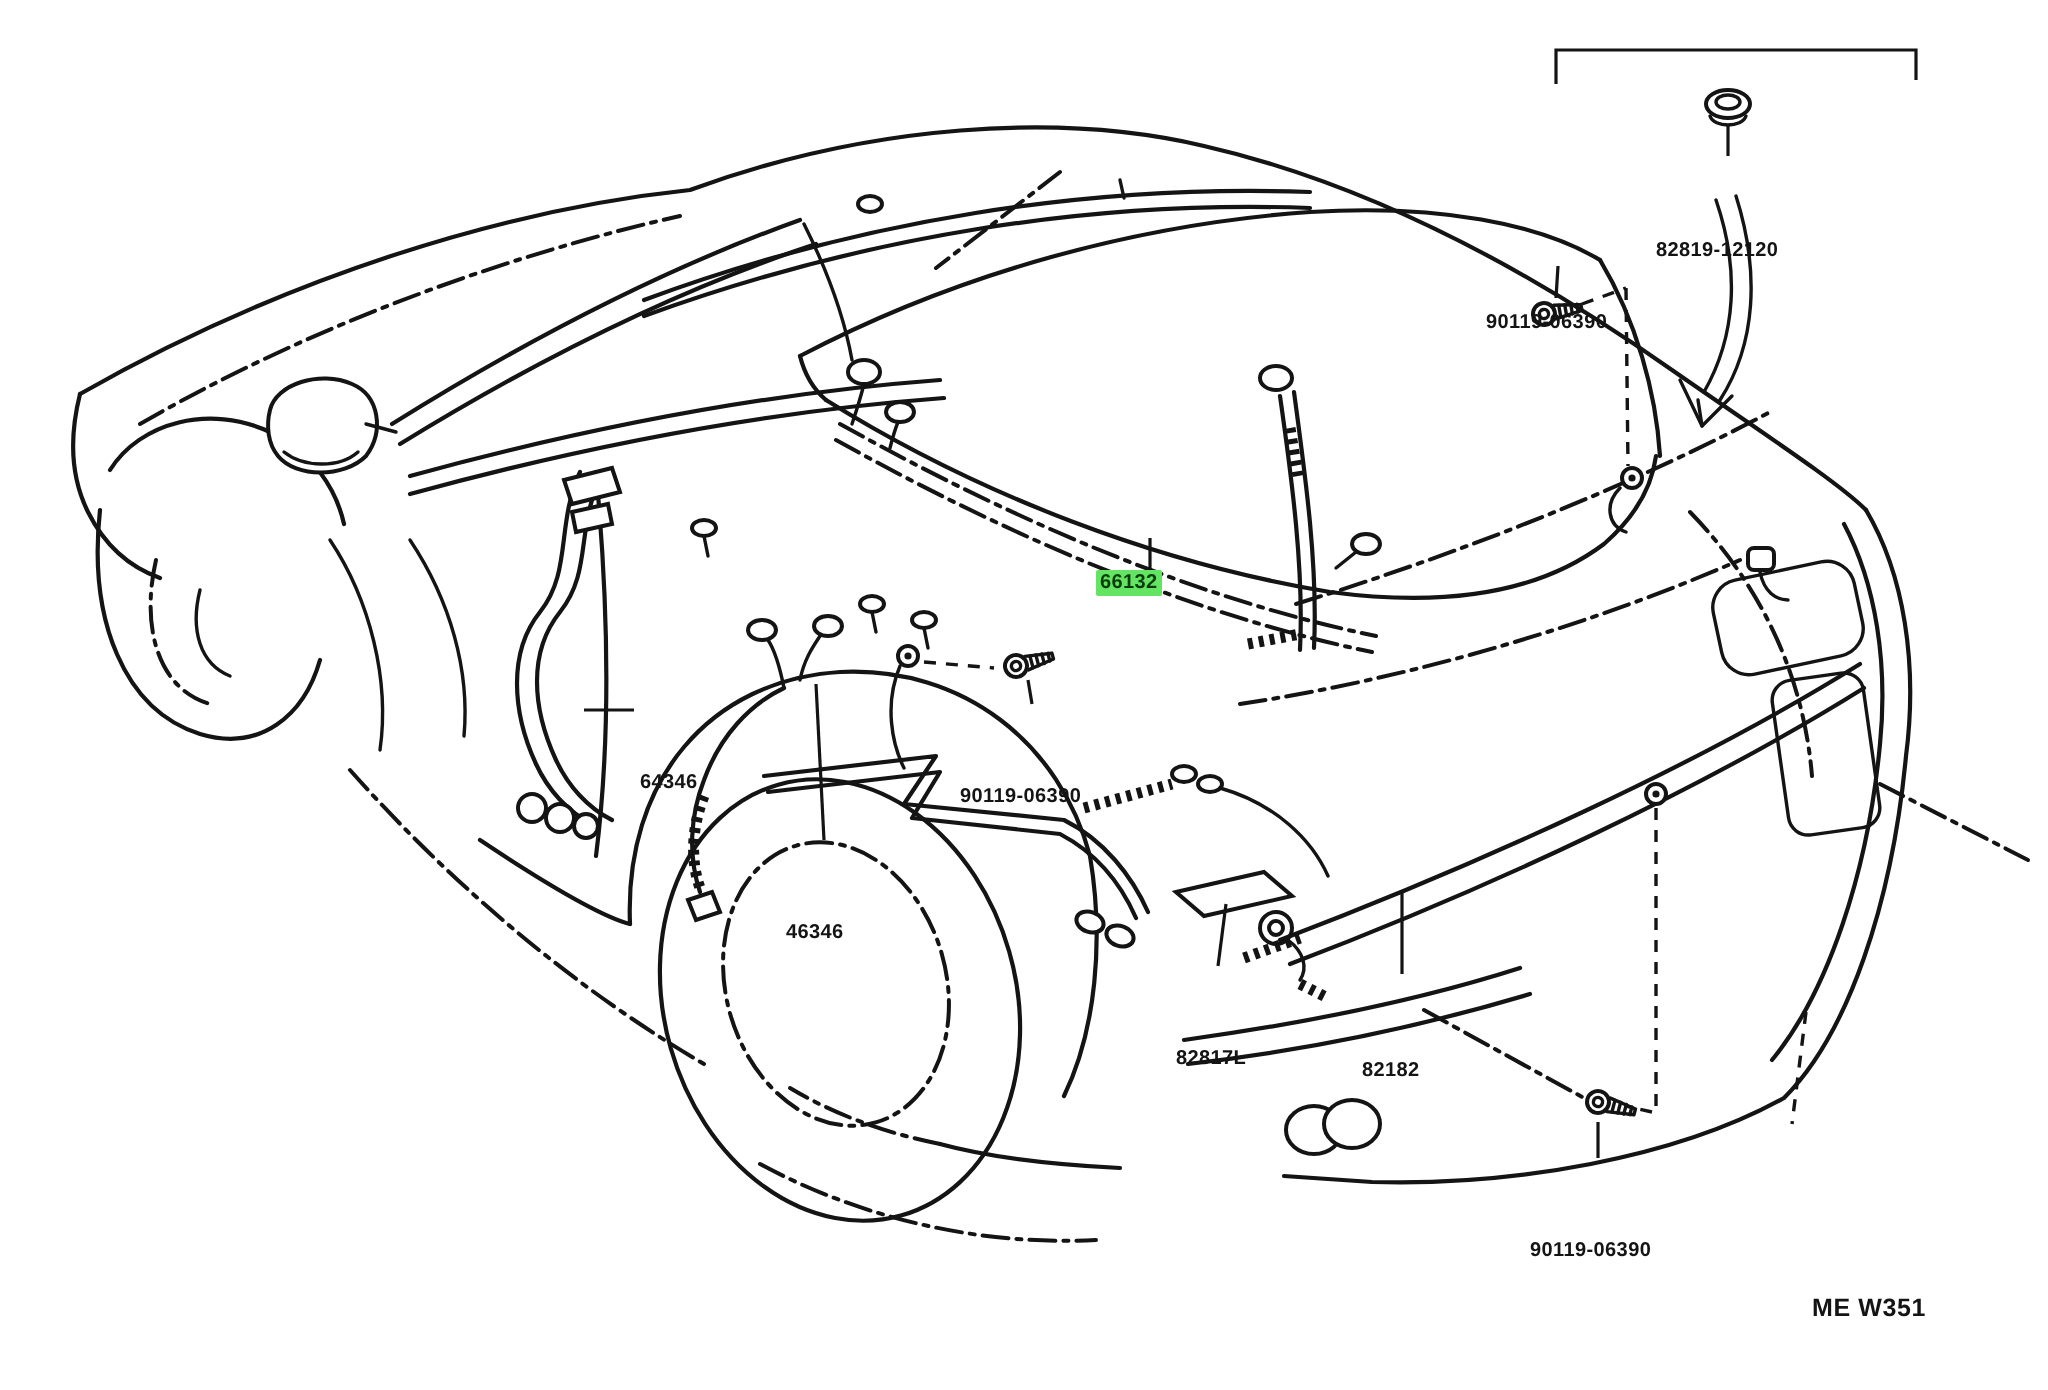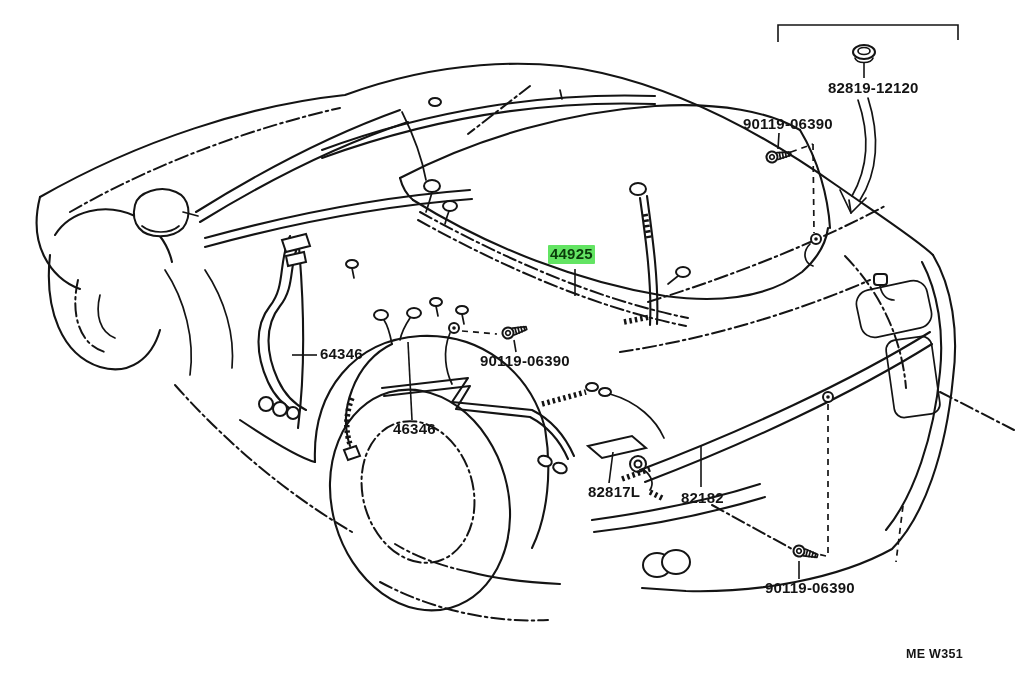--- a/index.html
+++ b/index.html
@@ -2,23 +2,23 @@
 <html><head>
 <meta charset="utf-8">
 <style>
   html,body{margin:0;padding:0;background:#fff;}
   .stage{
     position:relative;width:1024px;height:695px;background:#ffffff;
     font-family:"Liberation Sans", sans-serif;overflow:hidden;
   }
   .stage svg{position:absolute;left:0;top:0;}
   .part-label{
-    position:absolute;font-size:15px;font-weight:bold;color:#141414;
+    position:absolute;font-size:10px;font-weight:bold;color:#141414;
     letter-spacing:.2px;white-space:nowrap;line-height:1.1;cursor:pointer;
-    background:transparent;padding:1px 2px;
+    background:transparent;padding:1px 2px;margin-top:40px;
   }
   .part-label.hl{border-radius:1px;}
   .code-label{
     position:absolute;font-size:12.5px;font-weight:bold;color:#141414;
     letter-spacing:.3px;white-space:nowrap;
   }
   
   .ln  {fill:none;stroke:#141414;stroke-width:2.1;stroke-linecap:round;stroke-linejoin:round;}
   .lnthin{fill:none;stroke:#141414;stroke-width:1.7;stroke-linecap:round;stroke-linejoin:round;}
   .chain{fill:none;stroke:#141414;stroke-width:2;stroke-linecap:round;stroke-dasharray:13 4 2.5 4;}
@@ -246,21 +246,21 @@
     <path class="dash" d="M 791,152 L 813,144"></path>
     <path class="dash" d="M 813,144 L 814,233"></path>
     <path class="dash" d="M 462,331 L 497,334"></path>
     <path class="dash" d="M 828,404 L 828,556"></path>
     <path class="dash" d="M 826,556 L 813,553"></path>
   </g>
 </svg>
 
 <div class="part-label" style="left:826px;top:79px;">82819-12120</div>
 <div class="part-label" style="left:741px;top:115px;">90119-06390</div>
-<div class="part-label hl" style="left: 548px; top: 245px; background: rgb(99, 228, 99); color: rgb(10, 60, 10);">44925</div>
+<div class="part-label hl" style="left: 548px; top: 245px; background: rgb(99, 228, 99); color: rgb(10, 60, 10);">66132</div>
 <div class="part-label" style="left:318px;top:345px;">64346</div>
 <div class="part-label" style="left:478px;top:352px;">90119-06390</div>
 <div class="part-label" style="left:391px;top:420px;">46346</div>
 <div class="part-label" style="left:586px;top:483px;">82817L</div>
 <div class="part-label" style="left:679px;top:489px;">82182</div>
 <div class="part-label" style="left:763px;top:579px;">90119-06390</div>
 
 <div class="code-label" style="left:890px;top:647px;padding-left:16px;">ME W351</div>
 
 </div>

